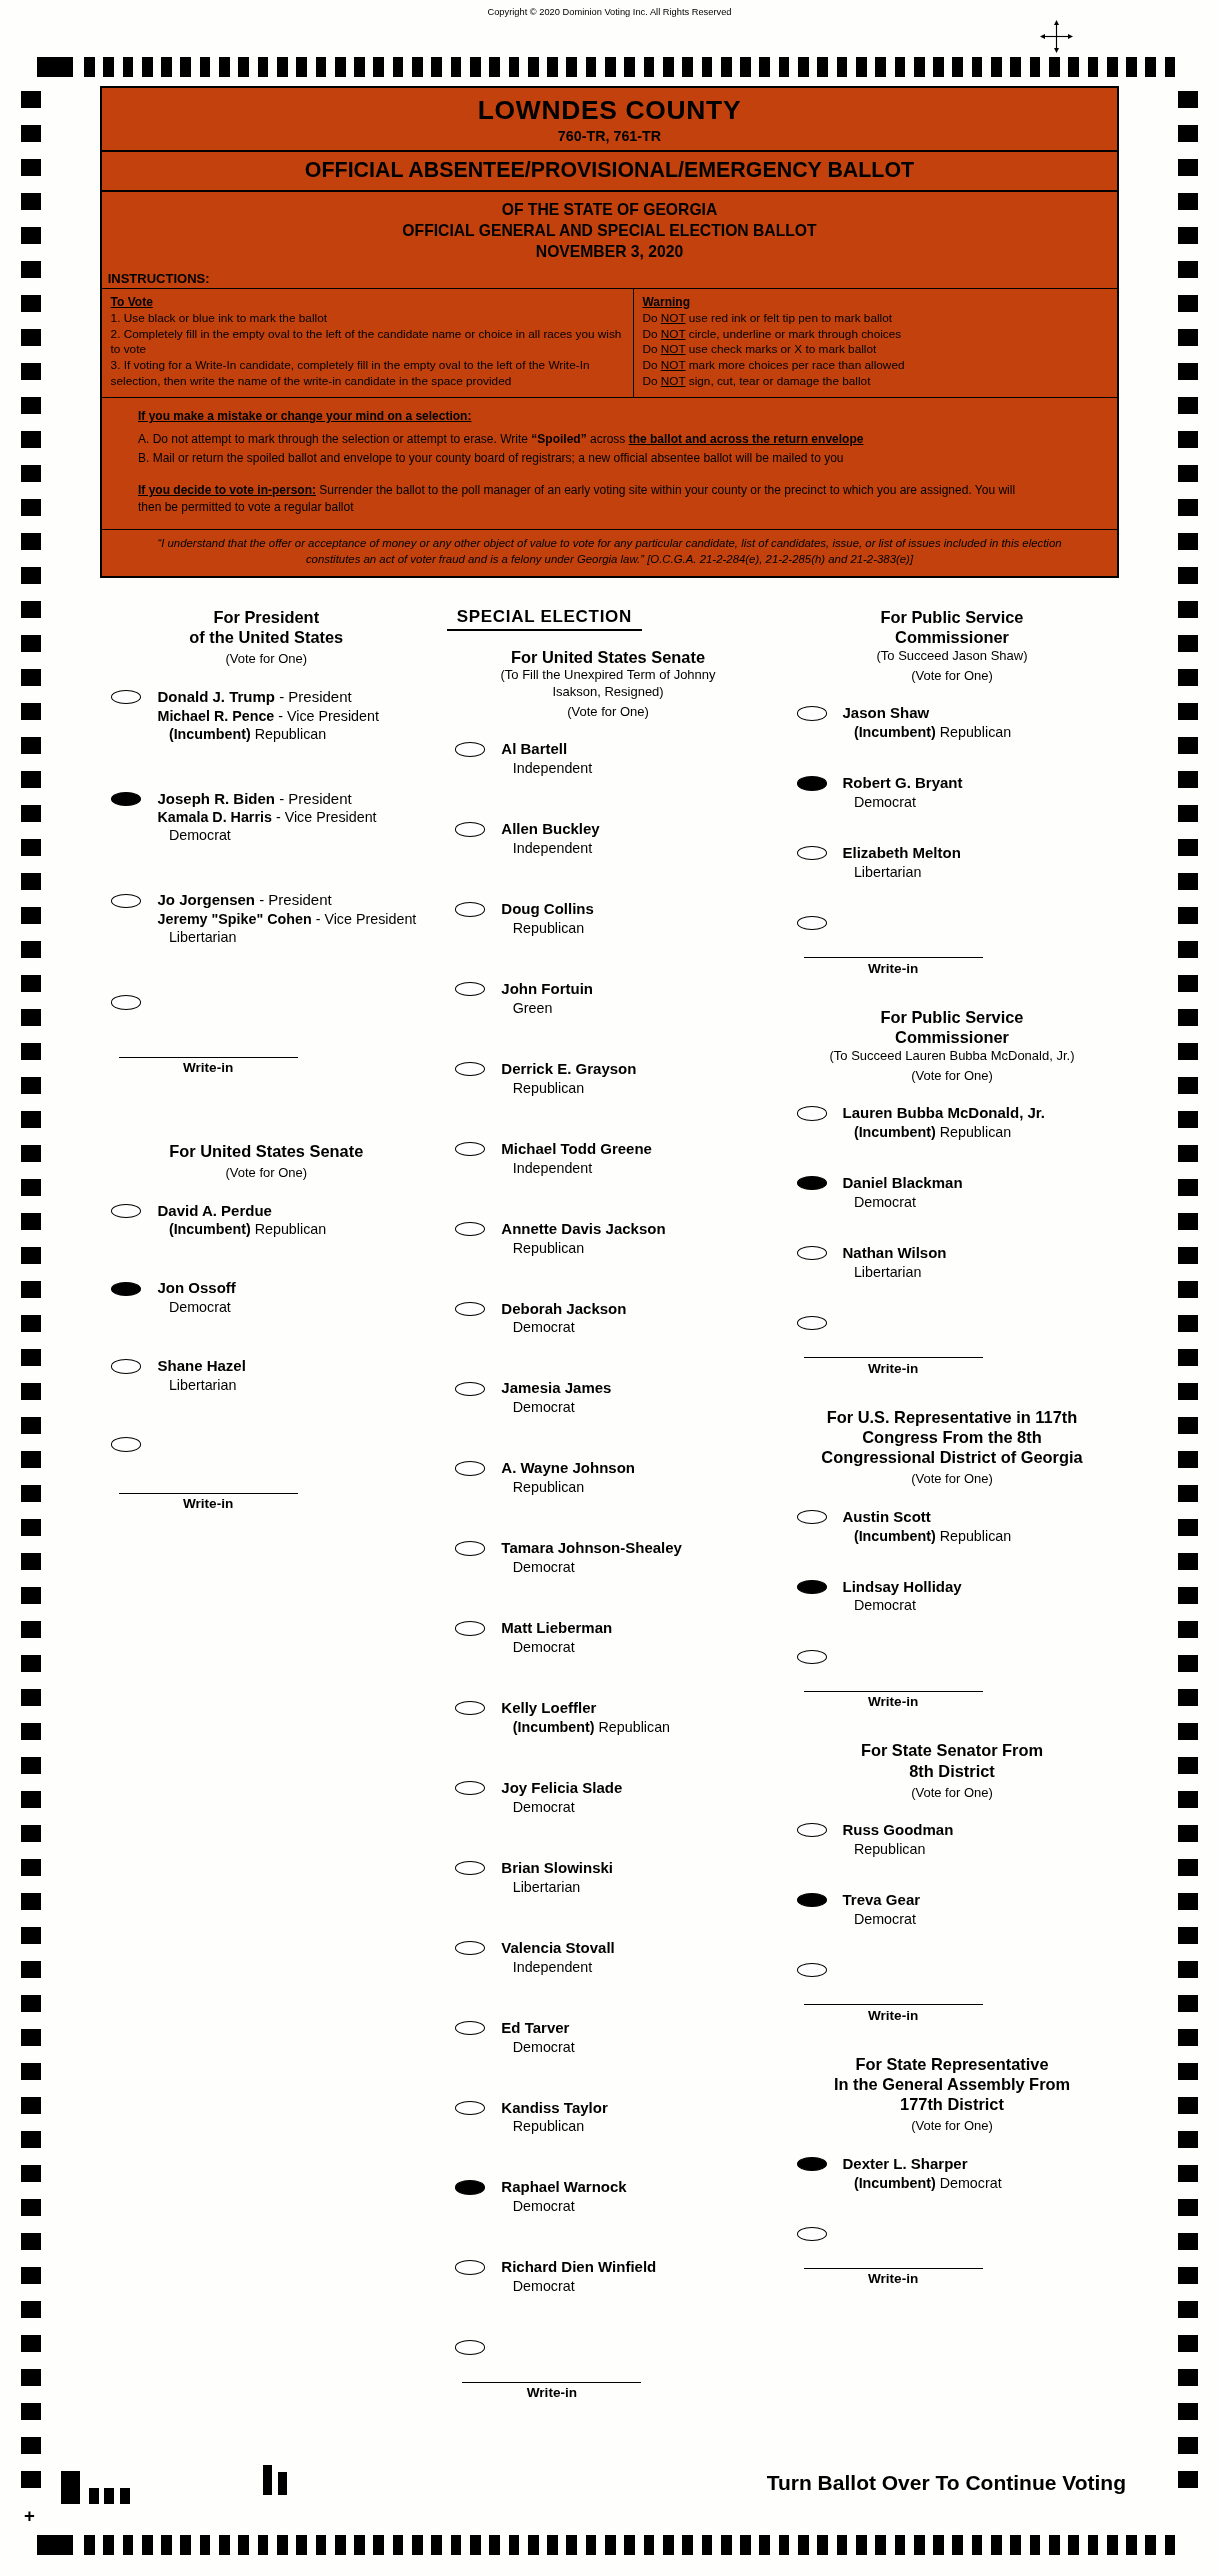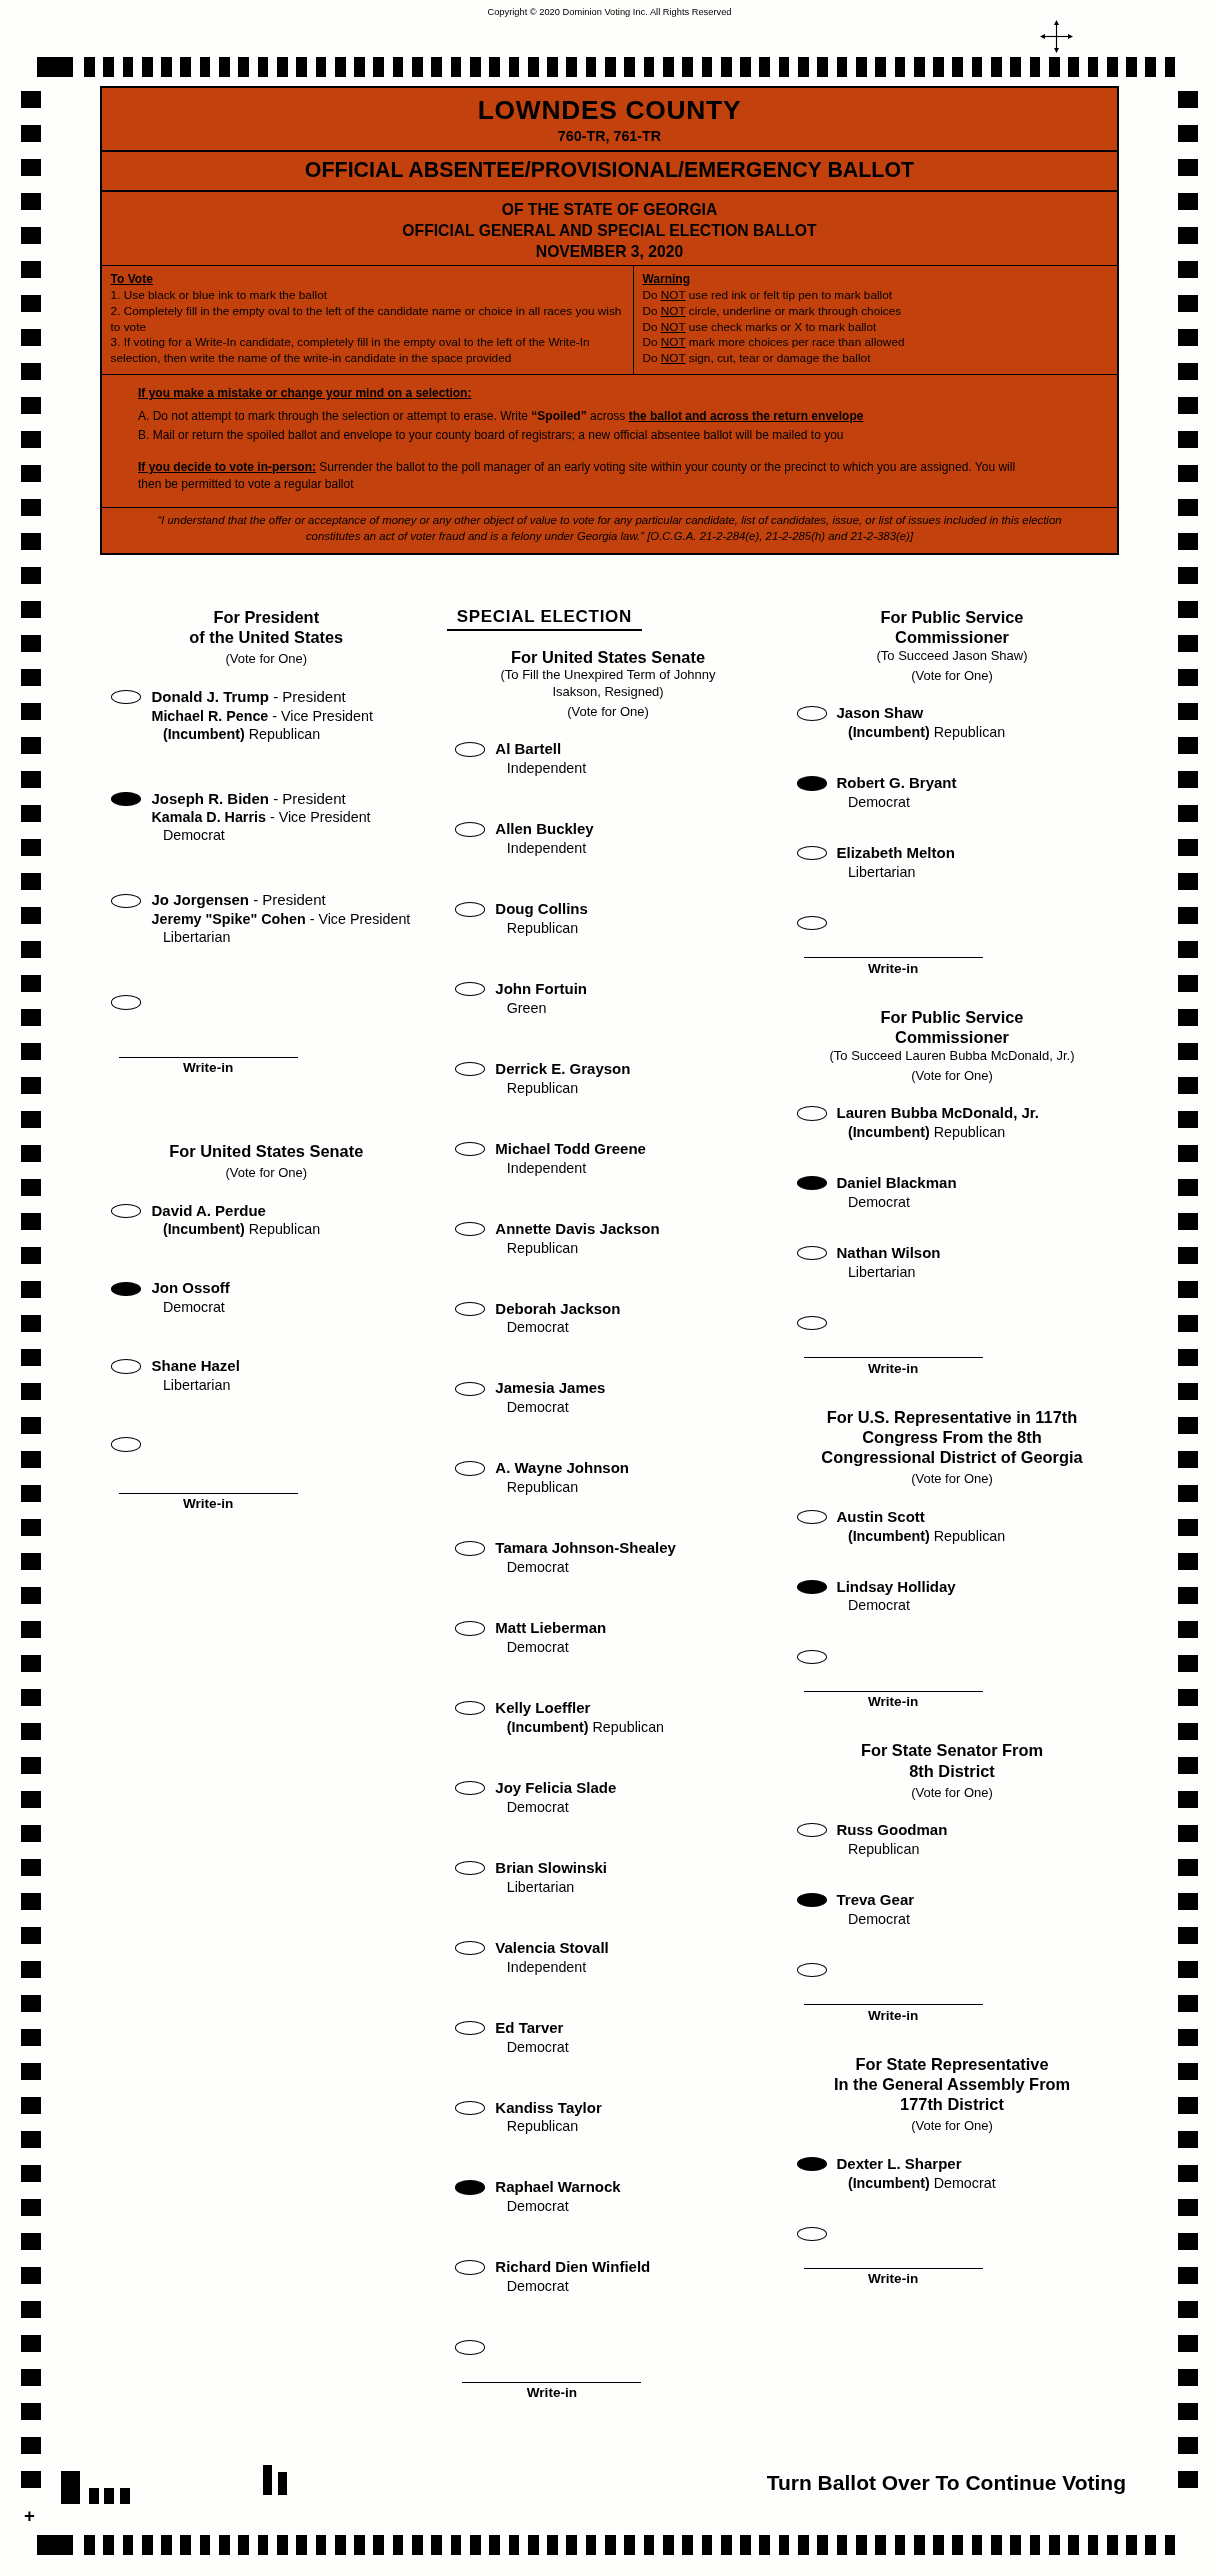--- a/index.html
+++ b/index.html
@@ -56,21 +56,21 @@
   .col3{padding:0 2.9px 0 8.6px}
   .banner{text-align:left;margin-bottom:15.7px}
   .banner-text{display:inline-block;font-size:17px;font-weight:bold;letter-spacing:0.7px;
                border-bottom:2.1px solid #000;padding:0 10px 2.1px}
   .contest{margin-bottom:33px}
   .col1 .contest{margin-bottom:66px}
   .col3 .contest{margin-bottom:31px}
   .c-title{font-size:16.4px;font-weight:bold;line-height:1.24;text-align:center}
   .c-note{font-size:13px;line-height:1.28;text-align:center}
   .c-vote{font-size:13px;text-align:center;margin:3.6px 0 21.4px}
-  .opt{display:flex;align-items:flex-start;gap:10px;margin-left:8.6px;text-align:left}
+  .opt{display:flex;align-items:flex-start;gap:16px;margin-left:8.6px;text-align:left}
   .col1 .contest:first-of-type .opt{margin-bottom:47px}
   .col1 .contest:last-of-type .opt{margin-bottom:41px}
   .col2 .opt{margin-bottom:43px}
   .col3 .opt{margin-bottom:33px}
   .oval{flex:0 0 auto;width:30px;height:14.3px;border:1.8px solid #000;border-radius:50%;
         background:#fff;margin-top:2.1px}
   .oval.filled{background:#000}
   .opt-text{min-width:0}
   .opt-line{font-size:14.3px;line-height:1.26}
   .opt-line.name-line{font-size:15px}
@@ -112,20 +112,21 @@
       <div class="codes">760-TR, 761-TR</div>
     </div>
     <div class="title-sec">
       <div class="ballot-title">OFFICIAL ABSENTEE/PROVISIONAL/EMERGENCY BALLOT</div>
     </div>
     <div class="elect-sec">
       <div class="elect-line">OF THE STATE OF GEORGIA</div>
       <div class="elect-line">OFFICIAL GENERAL AND SPECIAL ELECTION BALLOT</div>
       <div class="elect-line">NOVEMBER 3, 2020</div>
     </div>
+    <div class="instructions-label">INSTRUCTIONS:</div>
     <div class="instr-row">
       <div class="instr-cell tovote">
         <div class="instr-title">To Vote</div>
         <div>
             <div class="instr-item">1. Use black or blue ink to mark the ballot</div>
             <div class="instr-item">2. Completely fill in the empty oval to the left of the candidate name or choice in all races you wish to vote</div>
             <div class="instr-item">3. If voting for a Write-In candidate, completely fill in the empty oval to the left of the Write-In selection, then write the name of the write-in candidate in the space provided</div>
           </div>
       </div>
       <div class="instr-cell warning">

